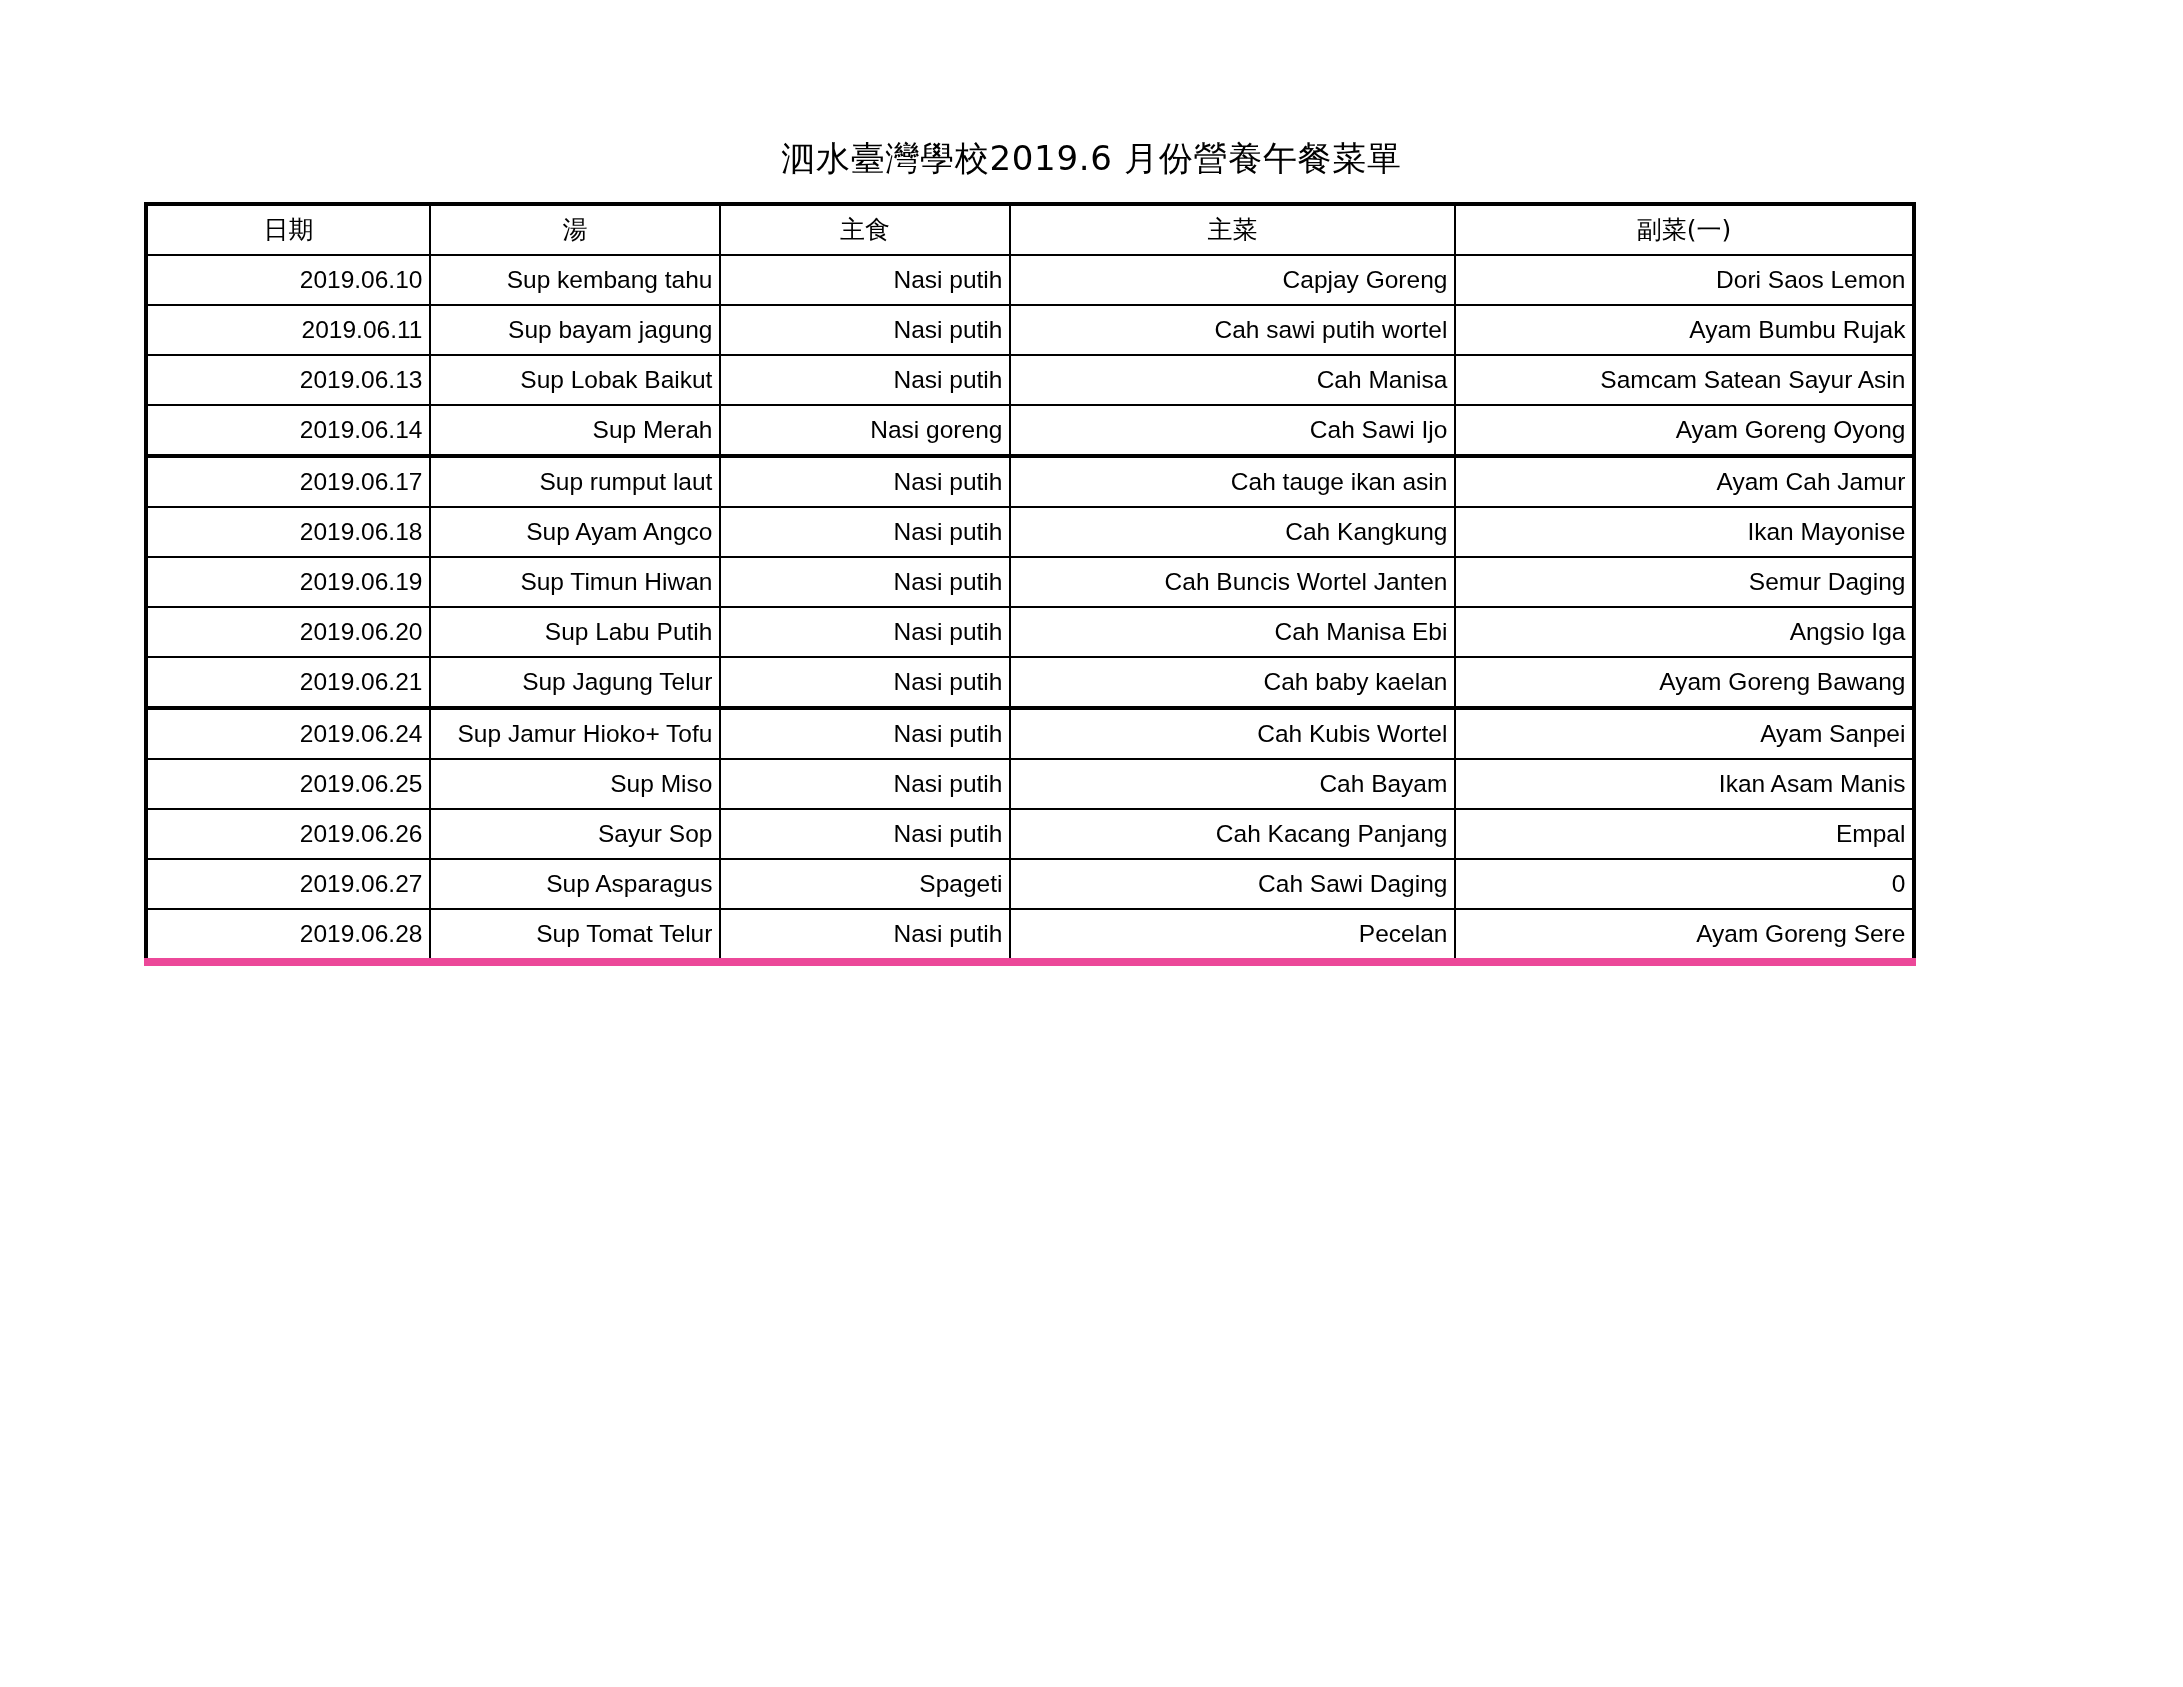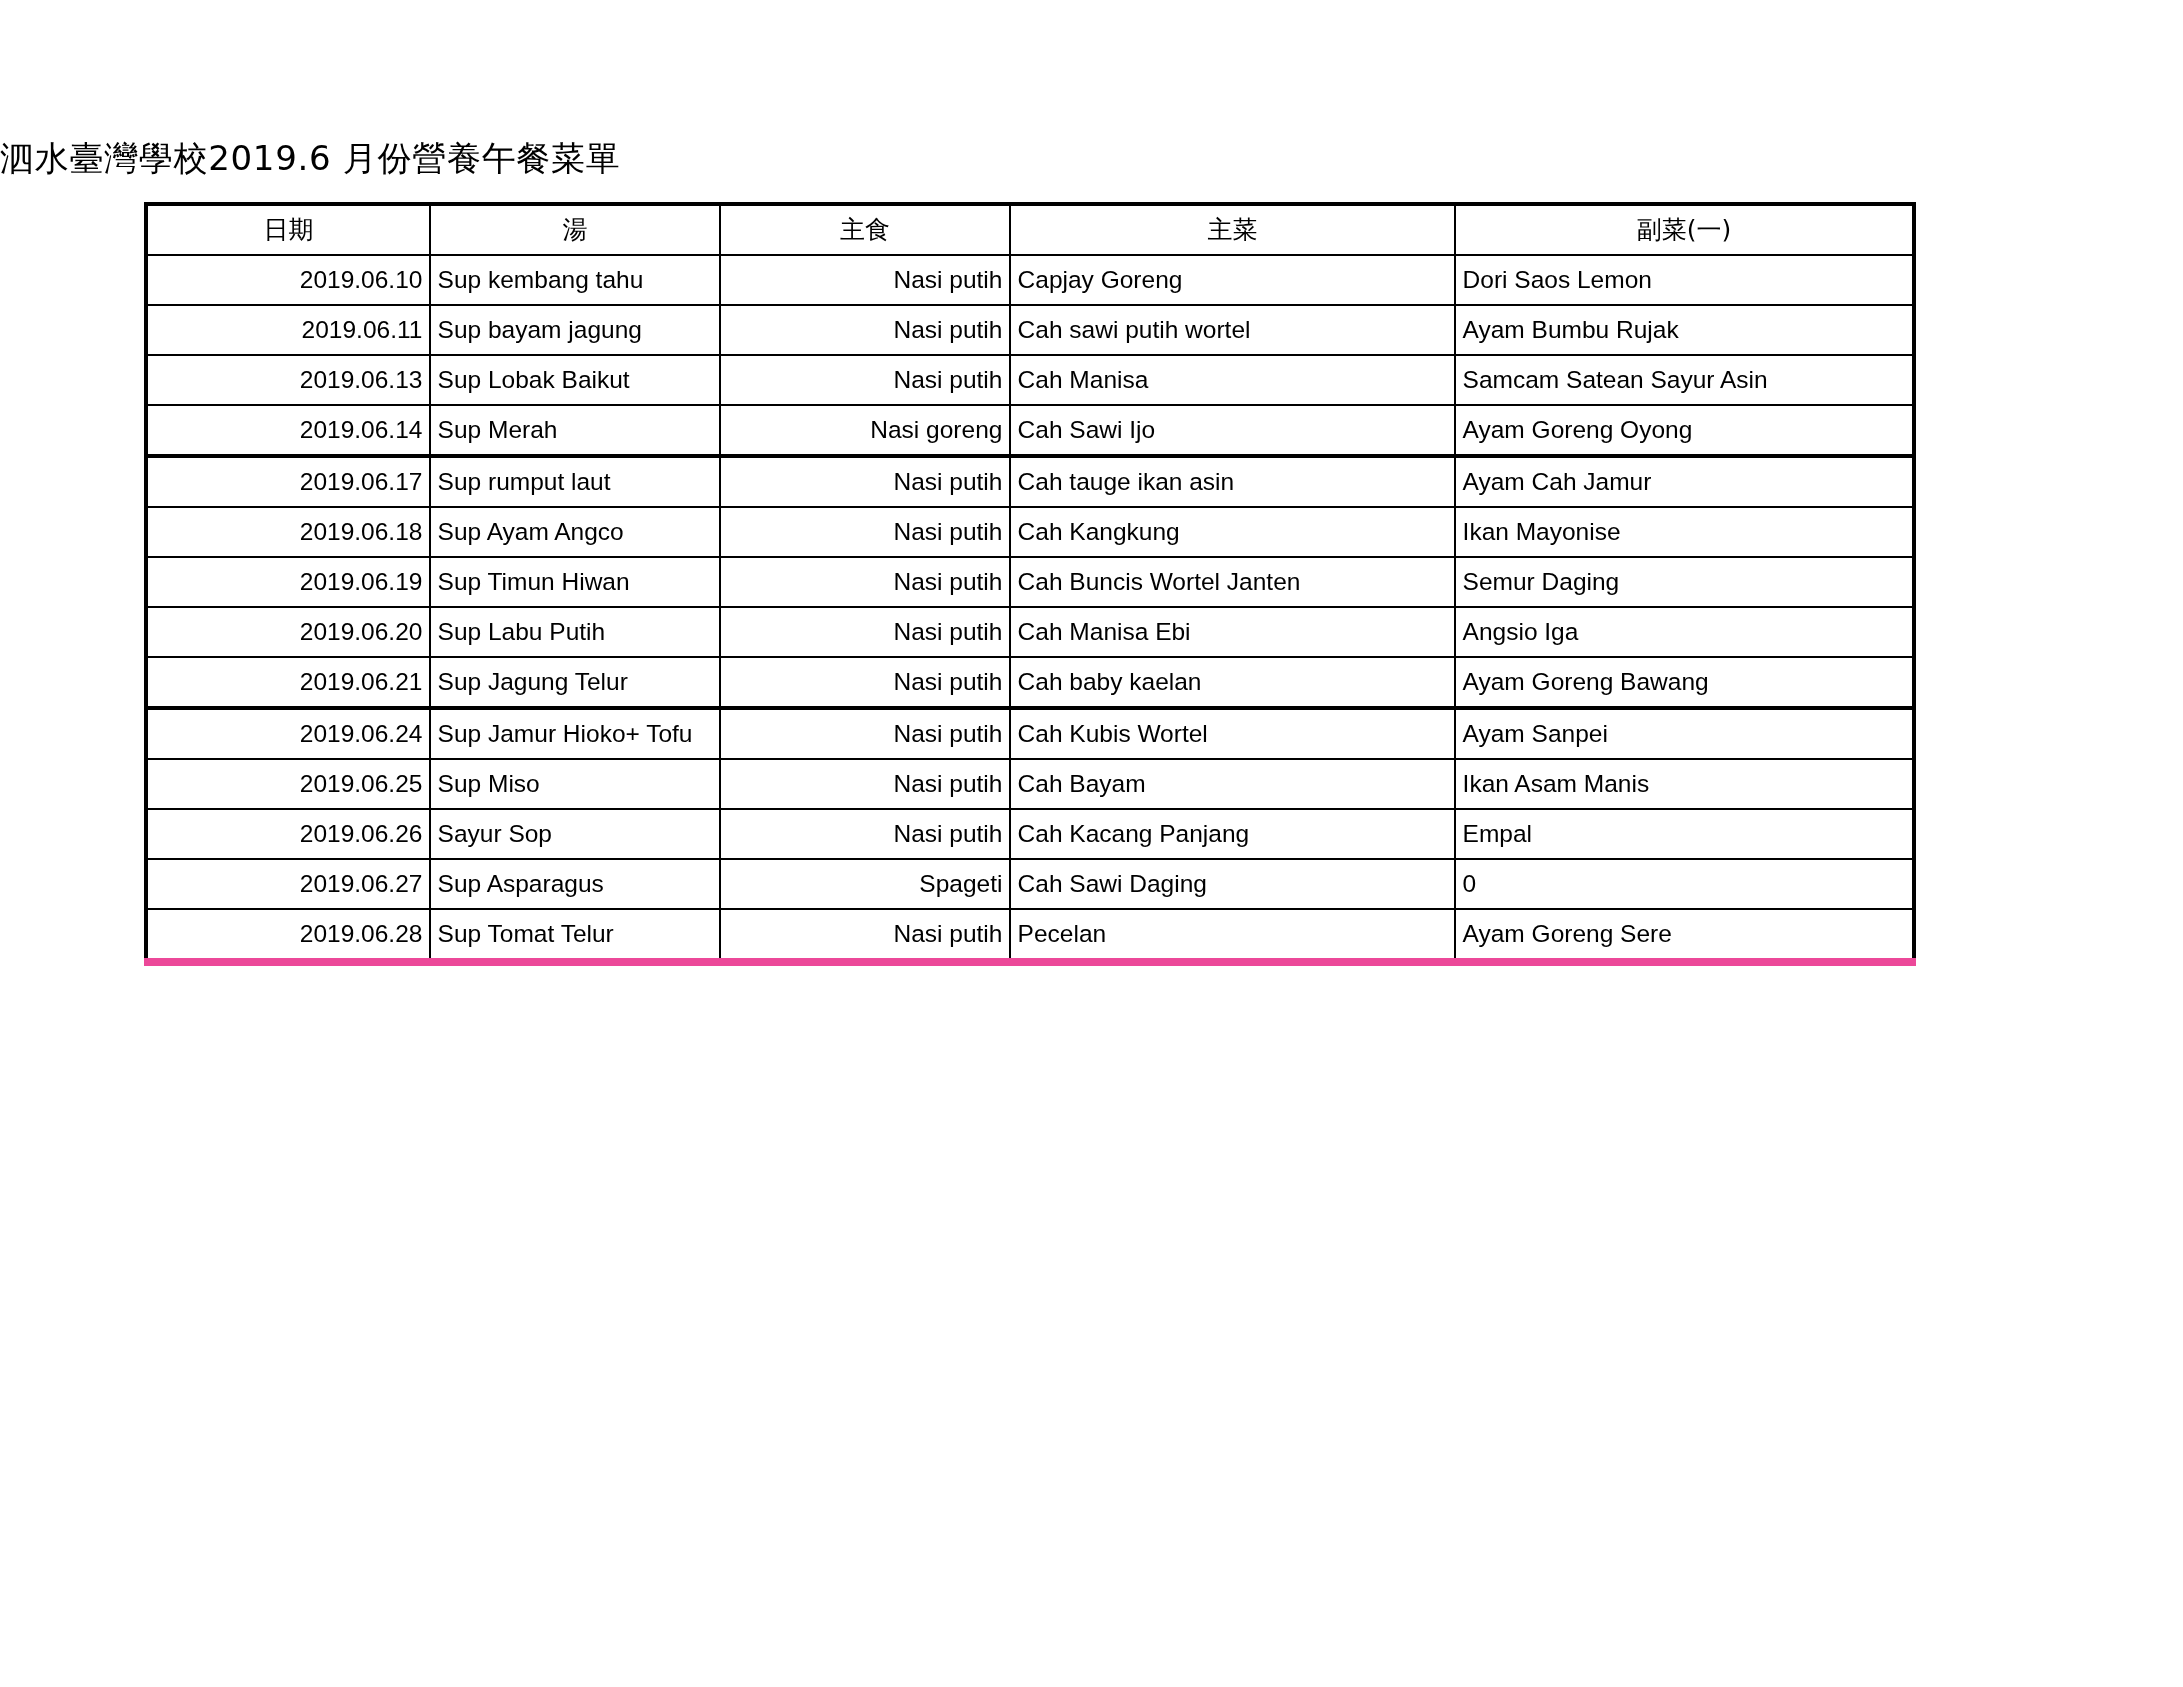--- a/index.html
+++ b/index.html
@@ -18,21 +18,21 @@
     position: relative;
     width: 2183px;
     height: 1687px;
     box-sizing: border-box;
   }
   .doc-title {
     position: absolute;
     top: 136px;
     left: 0;
     width: 2183px;
-    text-align: left;
+    text-align: center;
     font-size: 34px;
     font-family: "DejaVu Sans", "Liberation Sans", sans-serif;
     letter-spacing: 0.7px;
     white-space: nowrap;
   }
   .table-wrap {
     position: absolute;
     top: 202px;
     left: 144px;
     width: 1872px;
@@ -62,21 +62,21 @@
   }
   table.menu-table thead th {
     text-align: center;
     font-family: "DejaVu Sans", "Liberation Sans", sans-serif;
     font-size: 25px;
   }
   td.date-cell {
     text-align: right;
   }
   td.text-cell {
-    text-align: left;
+    text-align: right;
     padding-left: 9.3px;
   }
   
   table.menu-table {
     border: 4px solid #000000;
   }
   tr.week-start td {
     border-top: 4.6px solid #000000;
   }
   thead tr th {

